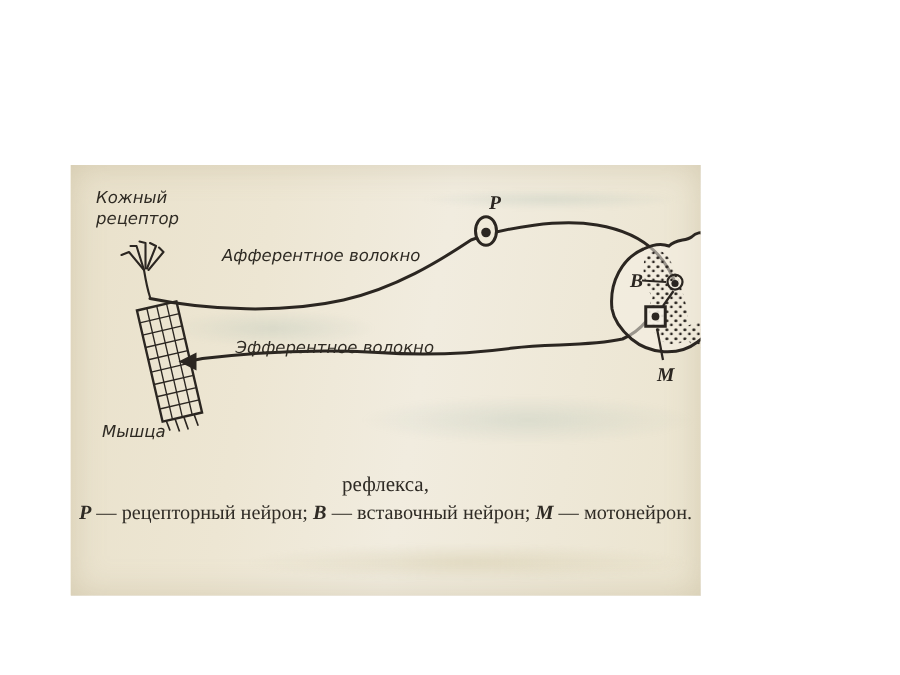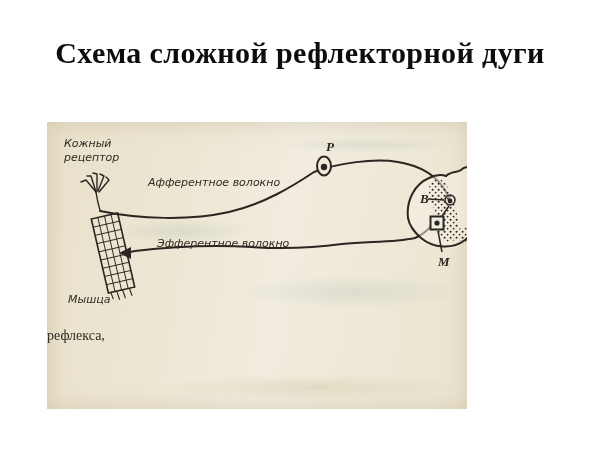--- a/index.html
+++ b/index.html
@@ -6,49 +6,48 @@
   .slide {
     position:relative; width:600px; height:450px; background:#ffffff;
     overflow:hidden; font-family:"Liberation Serif", serif;
   }
   .title {
     position:absolute; top:36px; left:0; right:0; margin:0;
     text-align:center; font-family:"Liberation Serif", serif;
     font-weight:700; font-size:30px; letter-spacing:0.4px; color:#0d0d0d;
   }
   .scan {
-    position:absolute; left:47px; top:122px; width:420px; height:287px;
+    position:absolute; left:47px; top:110px; width:420px; height:287px;
     background:linear-gradient(100deg,#e9e1cb 0%, #ede6d3 30%, #f1ecdf 55%, #ebe4cf 100%);
     box-shadow: inset 0 0 22px rgba(172,158,120,0.35);
     overflow:hidden;
   }
   .stain { position:absolute; pointer-events:none; filter:blur(1.5px);
     background:radial-gradient(closest-side, rgba(150,176,166,0.22), rgba(150,176,166,0) 72%); }
   .stain.warm { background:radial-gradient(closest-side, rgba(196,184,140,0.30), rgba(196,184,140,0) 72%); }
   .diagram { position:absolute; left:0; top:0; }
   .lbl { font-family:"DejaVu Sans", sans-serif; font-style:italic;
          font-size:11px; fill:#2e2a23; }
   .letter { font-family:"Liberation Serif", serif; font-style:italic;
             font-weight:700; font-size:13px; fill:#2b2621; }
   .caption { position:absolute; left:0; right:0; top:205px; color:#2f2b25; }
   .cap-line1 {
     padding:0 10px; font-size:14.5px; line-height:17px;
     text-align:justify; text-align-last:justify; word-spacing:5px;
   }
-  .cap-line2 { text-align:left; font-size:14px; line-height:16px; margin-top:1px; }
+  .cap-line2 { text-align:center; font-size:14px; line-height:16px; margin-top:1px; }
   .cap-line3 { text-align:center; font-size:13.5px; line-height:16px; margin-top:2px; }
   .caption i { font-style:italic; }
   .cap-line3 i { font-weight:700; }
 </style>
 </head>
 <body>
 
 <div class="slide">
 
-  <h1 class="title">Схема сложной рефлекторной дуги</h1>
 
   <div class="scan">
 
     <div class="stain" style="left:200px;top:14px;width:240px;height:18px;"></div>
     <div class="stain" style="left:40px;top:92px;width:190px;height:34px;"></div>
     <div class="stain" style="left:150px;top:148px;width:310px;height:44px;"></div>
     <div class="stain" style="left:418px;top:195px;width:90px;height:60px;"></div>
     <div class="stain warm" style="left:60px;top:248px;width:410px;height:34px;"></div>
 
     <svg class="diagram" width="514" height="287" viewBox="0 0 514 287">
@@ -124,16 +123,17 @@
       <text class="lbl" x="101" y="64">Афферентное волокно</text>
       <text class="lbl" x="110" y="125">Эфферентное волокно</text>
       <text class="lbl" x="21" y="181">Мышца</text>
       <text class="letter" x="279" y="29">Р</text>
       <text class="letter" x="373" y="81">В</text>
       <text class="letter" x="391" y="144">М</text>
     </svg>
 
     <div class="caption">
       <div class="cap-line2">рефлекса,</div>
+      <div class="cap-line3"><i>Р</i><span> — рецепторный нейрон; </span><i>В</i><span> — вставочный нейрон; </span><i>М</i><span> — мотонейрон.</span></div>
     </div>
 
   </div>
 </div>
 
 </body></html>

